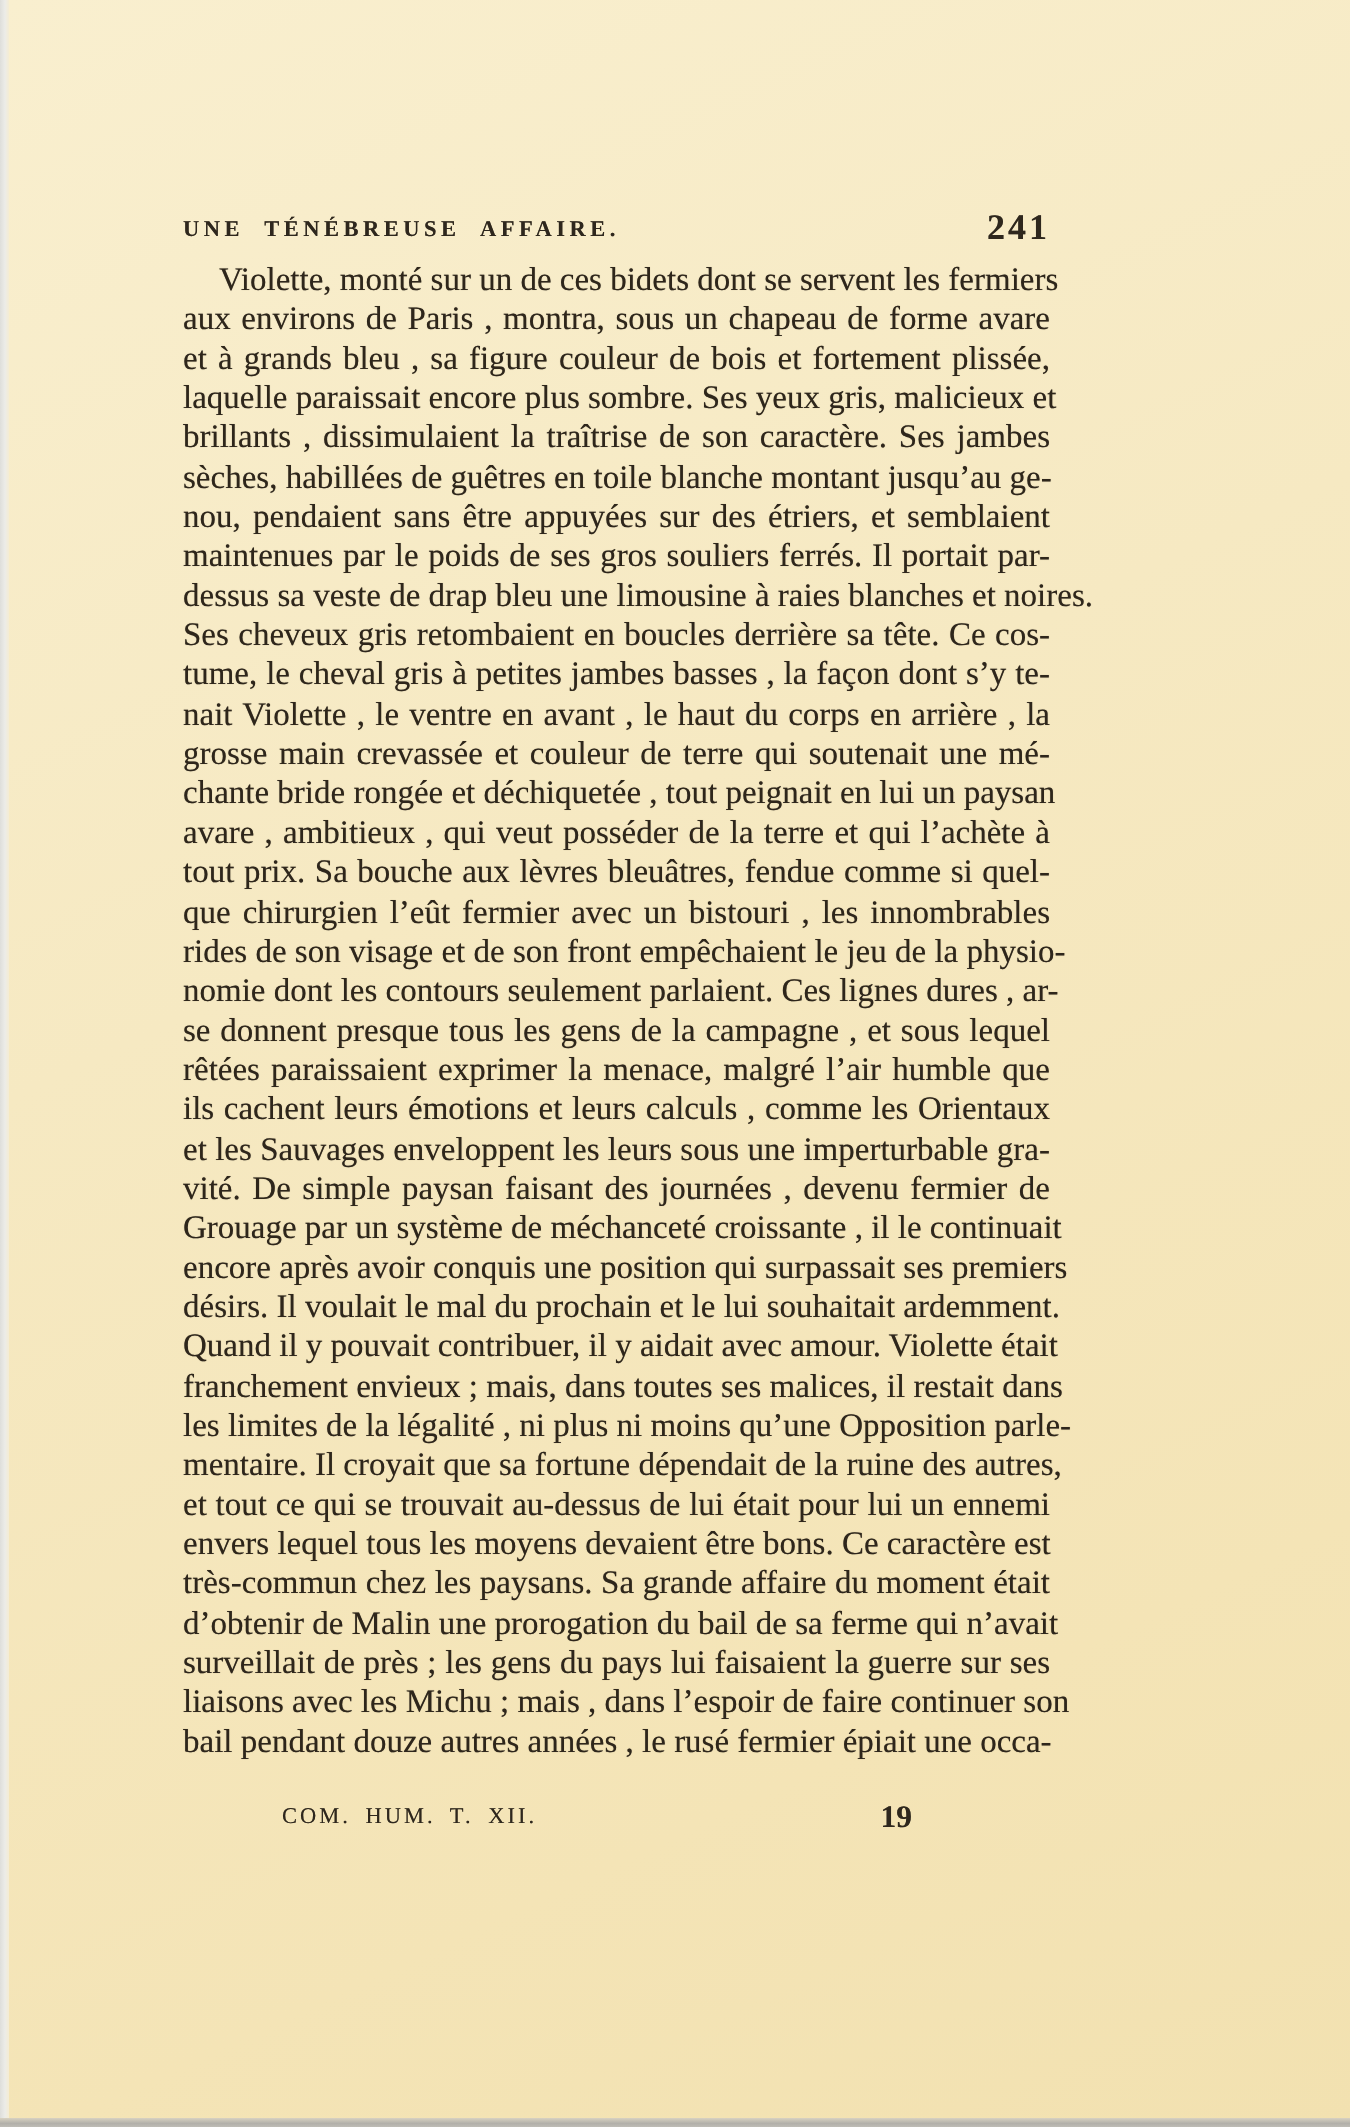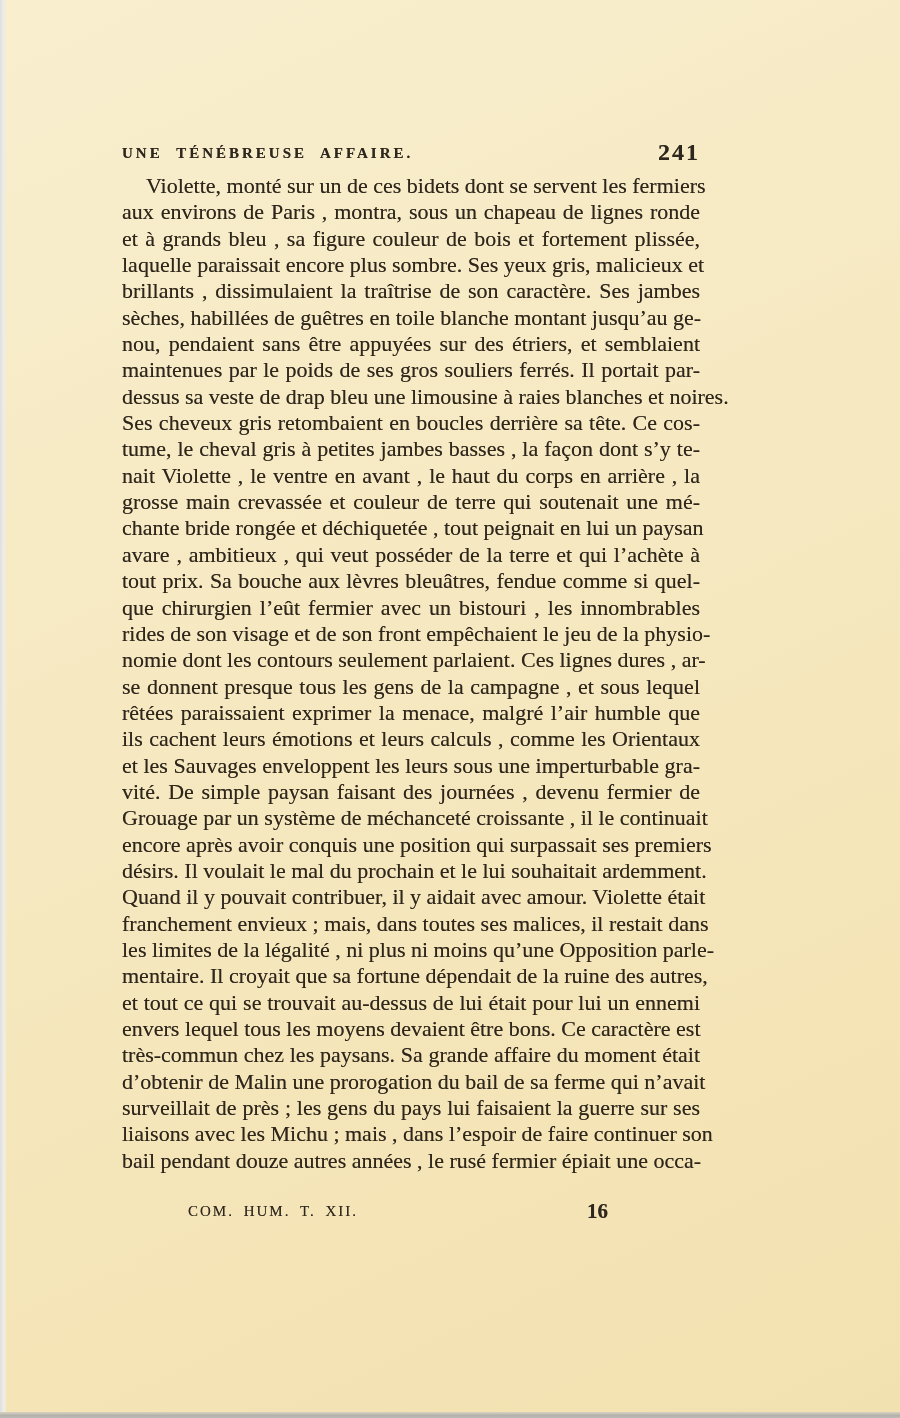--- a/index.html
+++ b/index.html
@@ -79,21 +79,21 @@
   <div class="edge-left"></div>
   <div class="edge-bottom"></div>
 
   <div class="running-header">
     <span class="header-title">UNE TÉNÉBREUSE AFFAIRE.</span>
     <span class="page-number">241</span>
   </div>
 
   <div class="body-text">
       <div class="text-line">Violette, monté sur un de ces bidets dont se servent les fermiers</div>
-      <div class="text-line">aux environs de Paris , montra, sous un chapeau de lignes ronde</div>
+      <div class="text-line">aux environs de Paris , montra, sous un chapeau de forme avare</div>
       <div class="text-line">et à grands bleu , sa figure couleur de bois et fortement plissée,</div>
       <div class="text-line">laquelle paraissait encore plus sombre. Ses yeux gris, malicieux et</div>
       <div class="text-line">brillants , dissimulaient la traîtrise de son caractère. Ses jambes</div>
       <div class="text-line">sèches, habillées de guêtres en toile blanche montant jusqu’au ge-</div>
       <div class="text-line">nou, pendaient sans être appuyées sur des étriers, et semblaient</div>
       <div class="text-line">maintenues par le poids de ses gros souliers ferrés. Il portait par-</div>
       <div class="text-line">dessus sa veste de drap bleu une limousine à raies blanches et noires.</div>
       <div class="text-line">Ses cheveux gris retombaient en boucles derrière sa tête. Ce cos-</div>
       <div class="text-line">tume, le cheval gris à petites jambes basses , la façon dont s’y te-</div>
       <div class="text-line">nait Violette , le ventre en avant , le haut du corps en arrière , la</div>
@@ -120,15 +120,15 @@
       <div class="text-line">envers lequel tous les moyens devaient être bons. Ce caractère est</div>
       <div class="text-line">très-commun chez les paysans. Sa grande affaire du moment était</div>
       <div class="text-line">d’obtenir de Malin une prorogation du bail de sa ferme qui n’avait</div>
       <div class="text-line">surveillait de près ; les gens du pays lui faisaient la guerre sur ses</div>
       <div class="text-line">liaisons avec les Michu ; mais , dans l’espoir de faire continuer son</div>
       <div class="text-line">bail pendant douze autres années , le rusé fermier épiait une occa-</div>
     </div>
 
   <div class="page-footer">
     <span class="footer-signature">COM. HUM. T. XII.</span>
-    <span class="footer-sheet">16</span>
+    <span class="footer-sheet">19</span>
   </div>
 </div>
 
 </body></html>

